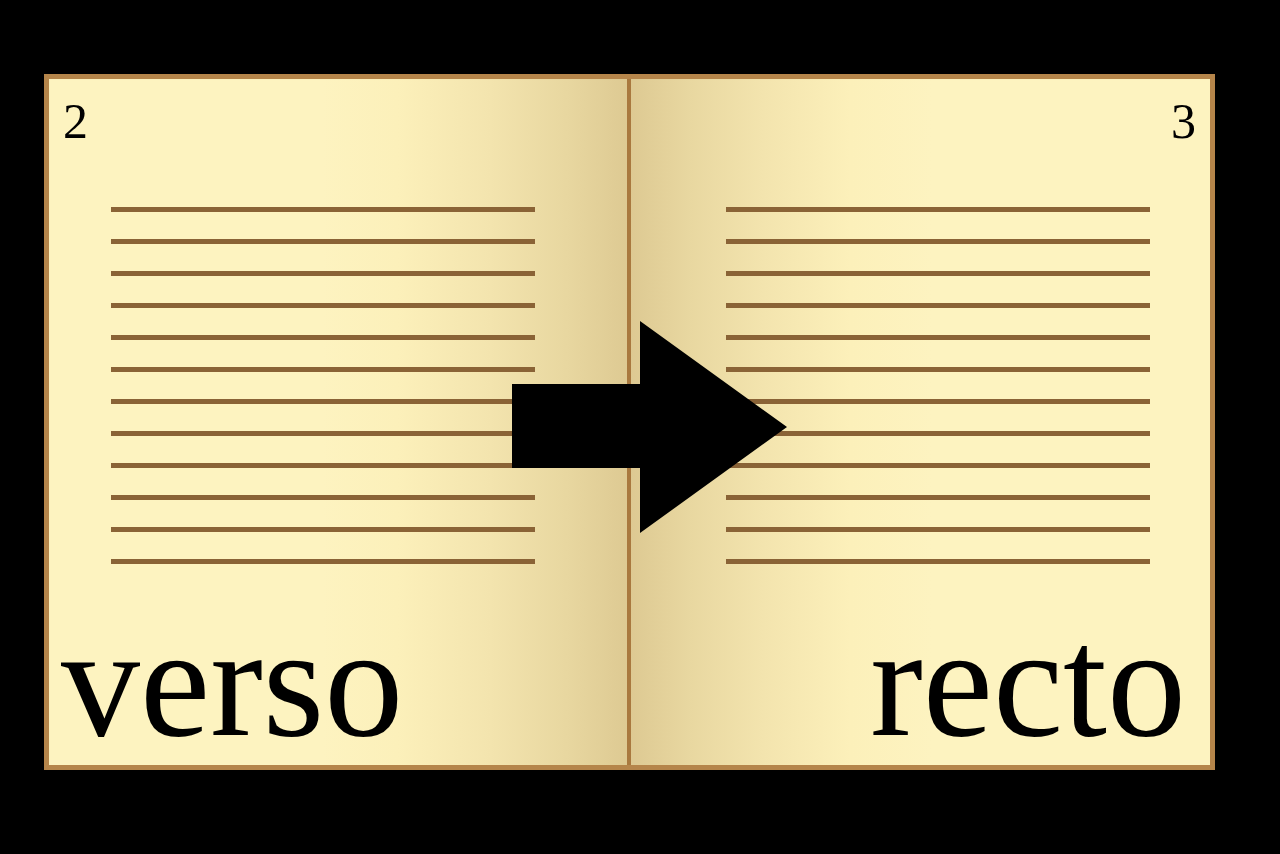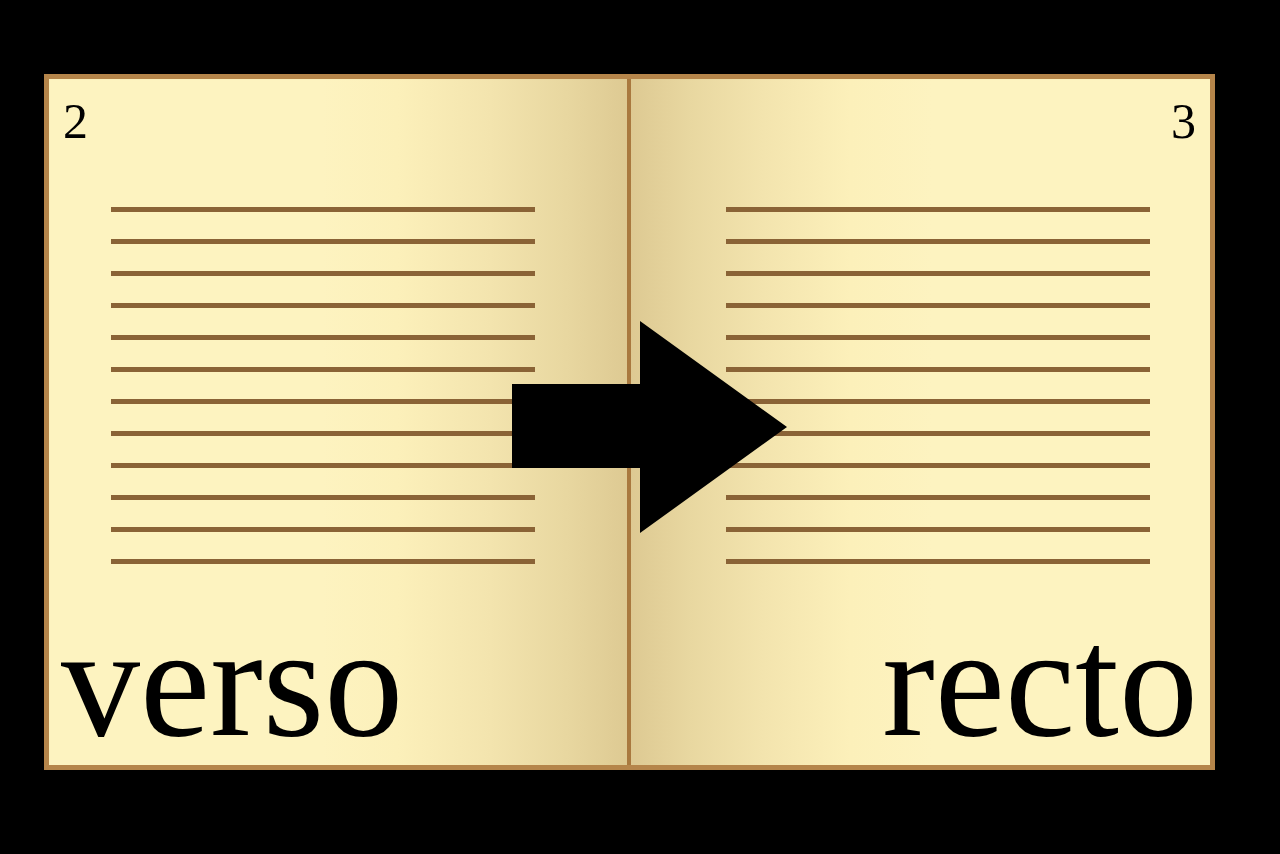--- a/index.html
+++ b/index.html
@@ -108,21 +108,21 @@
     position: absolute;
     bottom: 4px;
     font-size: 158px;
     line-height: 1;
     color: #000000;
     font-family: "Liberation Serif", "DejaVu Serif", serif;
     white-space: nowrap;
     user-select: none;
   }
   .page-label-verso { left: 12px;  }
-  .page-label-recto { right: 12px; }
+  .page-label-recto { right: 24px; }
 
   
   .arrow-overlay {
     position: absolute;
     left: 0;
     top: 0;
     width: 1280px;
     height: 854px;
     pointer-events: none;
   }

